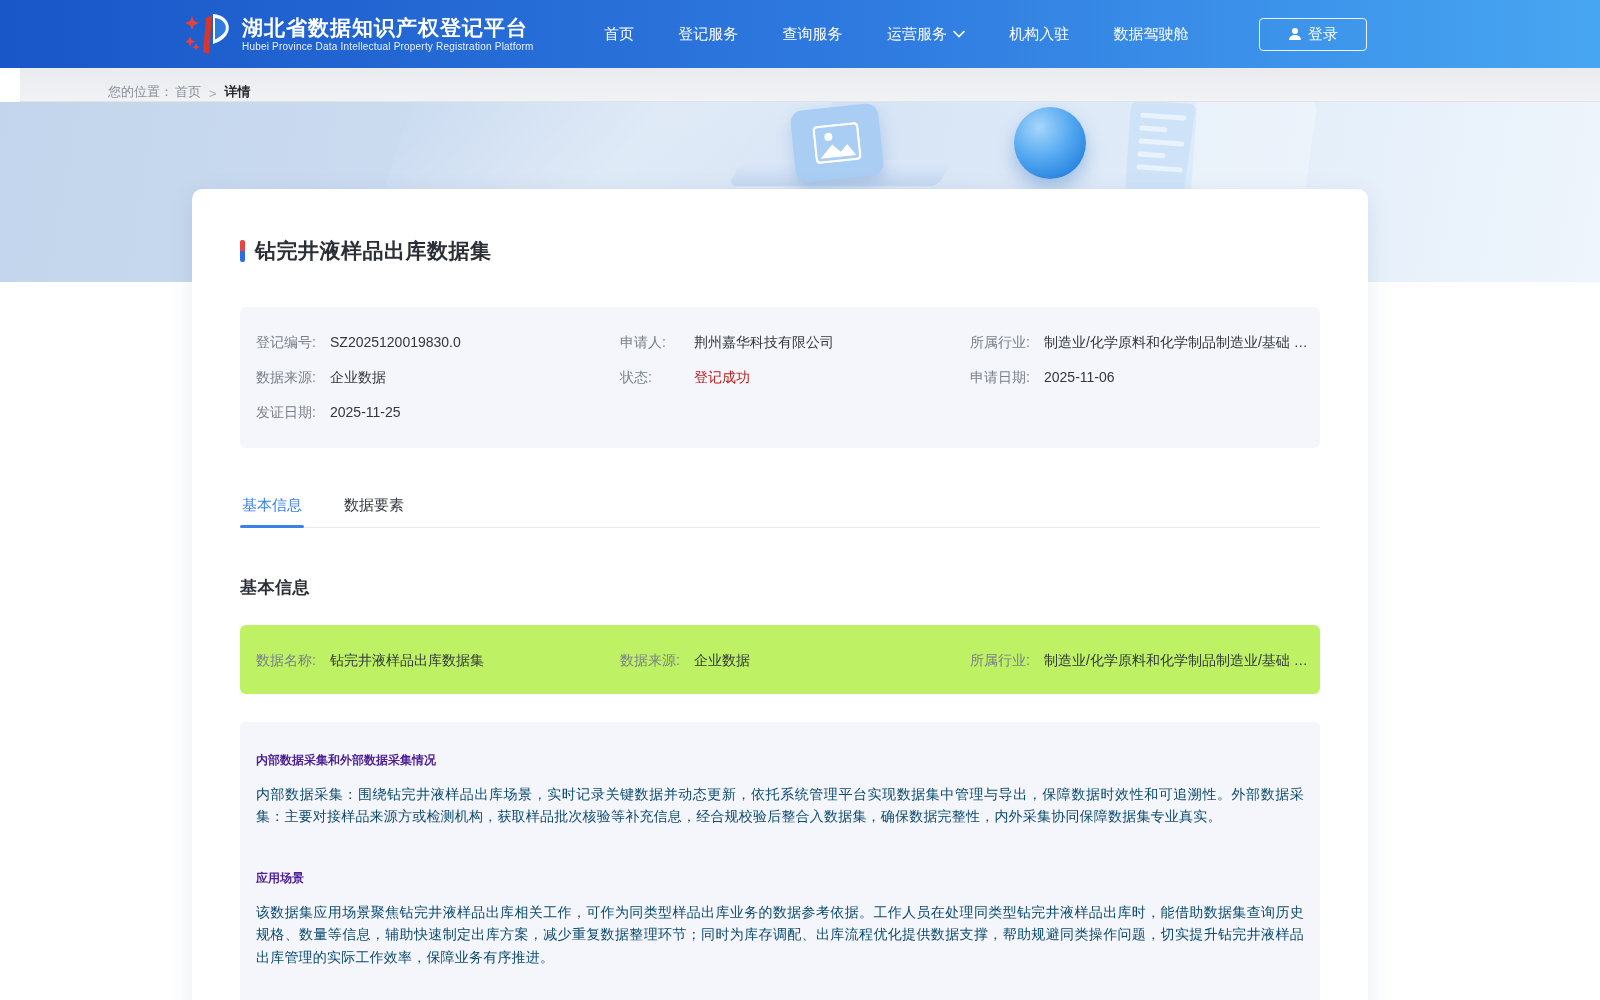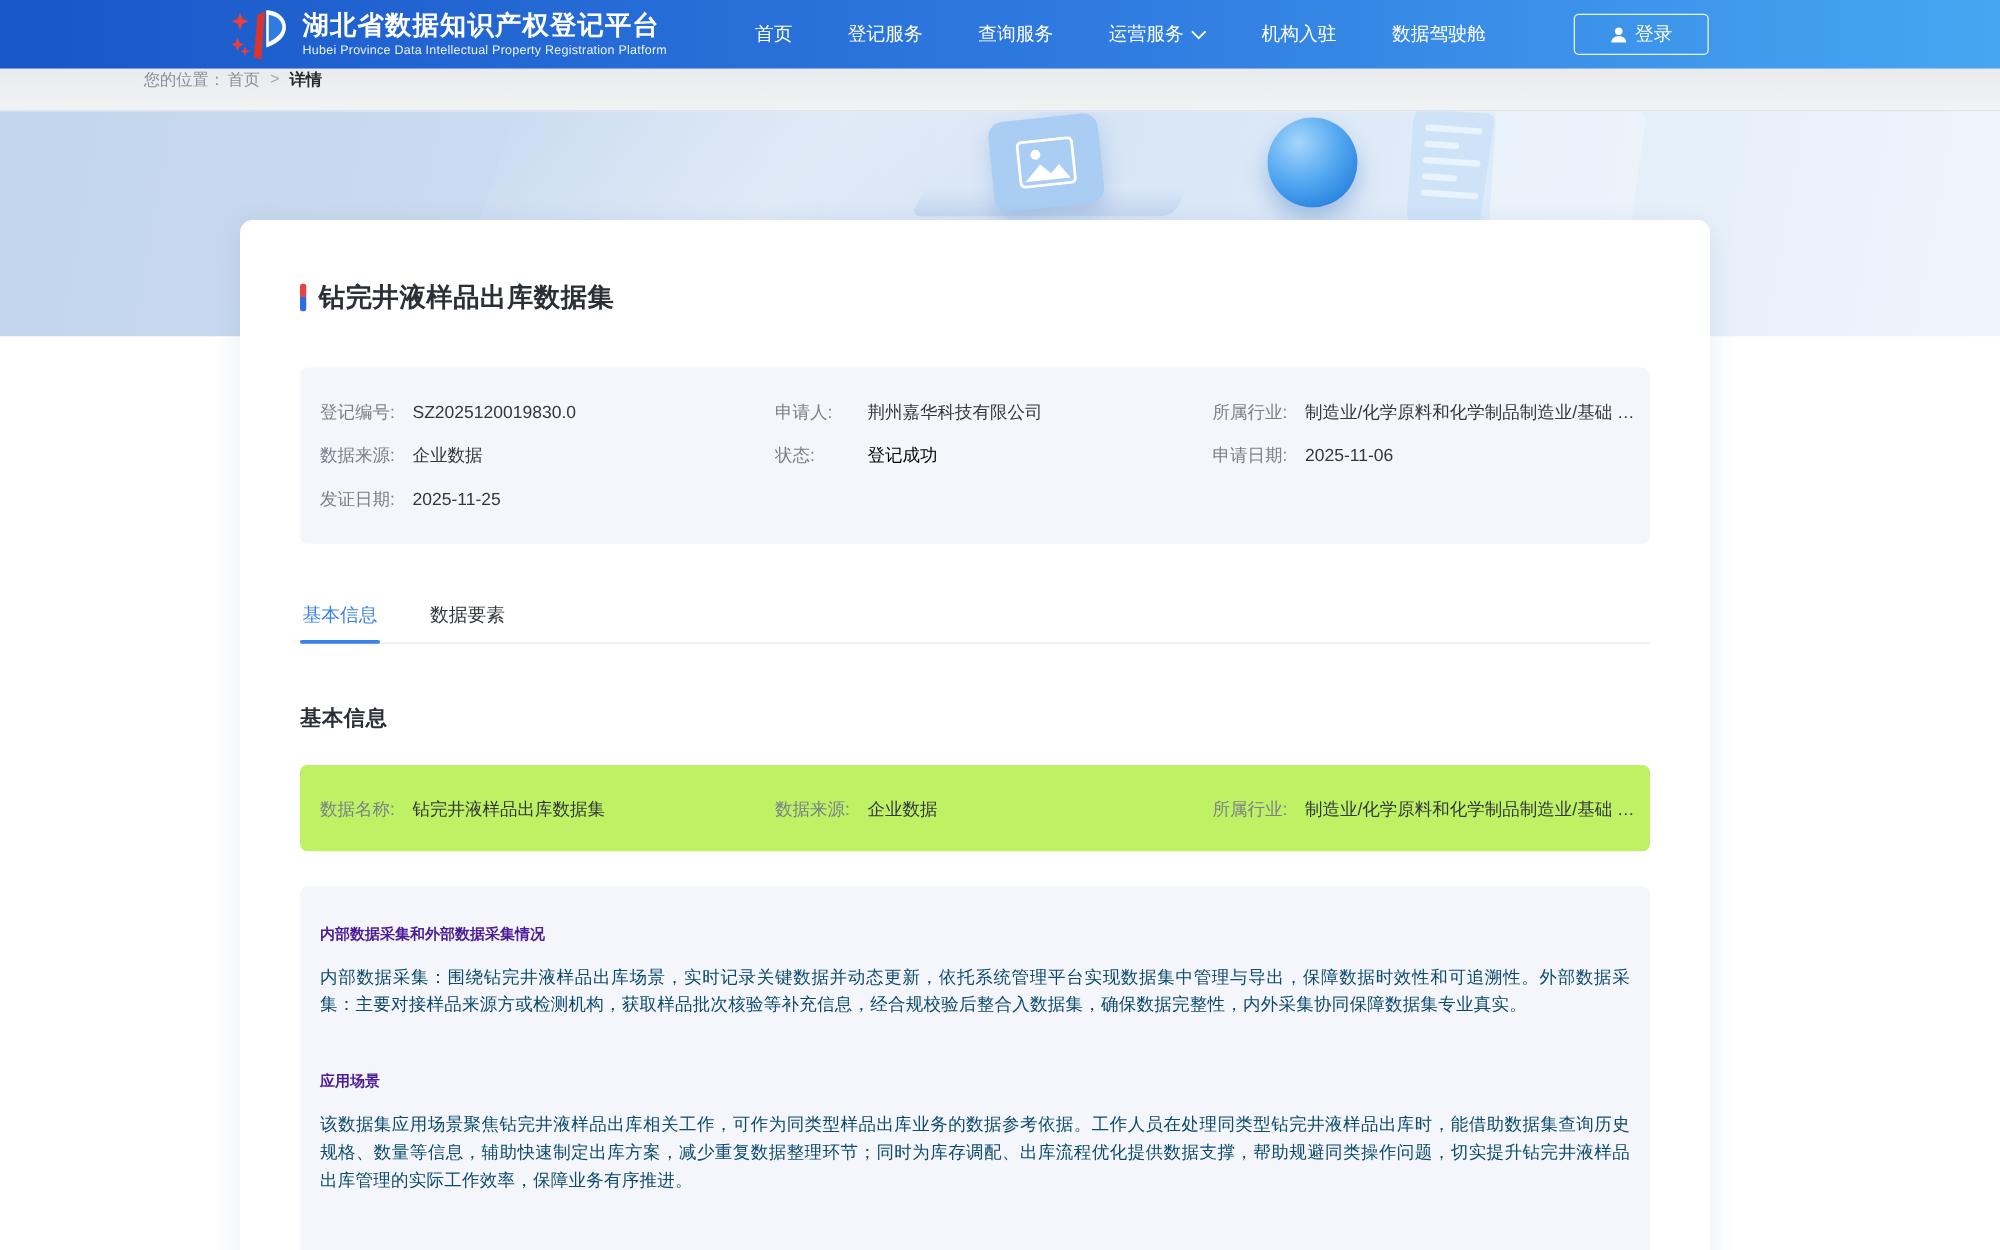--- a/index.html
+++ b/index.html
@@ -1,36 +1,36 @@
 <!DOCTYPE html>
 <html><head>
 <meta charset="utf-8">
 <style>
   * { margin:0; padding:0; box-sizing:border-box; }
   html,body { width:1600px; height:1000px; overflow:hidden; background:#ffffff;
     font-family:"Liberation Sans","DejaVu Sans",sans-serif; }
 
   
-  .navbar { position:relative; height:55px; display:flex; align-items:center;
+  .navbar { position:relative; height:68px; display:flex; align-items:center;
     background:linear-gradient(90deg,#1956c8 0%,#2f7be0 55%,#47a6f2 100%);
     padding:0 233px 0 186px; z-index:5; }
   .logo { display:flex; align-items:center; gap:10px; flex:0 0 auto; }
   .logo-text-cn { color:#fff; font-size:21px; font-weight:bold; letter-spacing:1px; line-height:1.1; }
   .logo-text-en { color:#e8f1fc; font-size:10px; letter-spacing:.2px; margin-top:2px; }
   .nav-menu { display:flex; align-items:center; flex:1 1 auto; justify-content:space-evenly; margin:0 30px; }
   .nav-item { color:#fff; font-size:15px; cursor:pointer; display:flex; align-items:center; gap:6px;
     padding:6px 4px; white-space:nowrap; }
   .login-btn { flex:0 0 auto; display:flex; align-items:center; gap:6px; color:#fff; font-size:15px;
     border:1px solid rgba(255,255,255,.9); border-radius:4px; padding:6px 28px; cursor:pointer;
     background:transparent; }
 
   
   .breadcrumb-bar { height:34px; background:linear-gradient(180deg,#e9ebee, #f0f2f4);
-    border-bottom:1px solid #e0e3e7; display:flex; align-items:flex-start; padding-left:115px;
-    font-size:13px; color:#8a8f99; position:relative; z-index:5;}
+    border-bottom:1px solid #e0e3e7; display:flex; align-items:flex-end; padding-left:88px;
+    font-size:13px; color:#8a8f99; position:relative; z-index:5;margin-left:20px;}
   .breadcrumb-bar .crumb-home { color:#8a8f99; cursor:pointer; margin-left:2px; }
   .breadcrumb-bar .crumb-sep { margin:0 8px; color:#a6abb5; }
   .breadcrumb-bar .crumb-current { color:#26292e; font-weight:bold; }
 
   
   .page-stage { position:relative; width:1424px; height:911px; }
   .hero { position:absolute; top:0; left:0; width:1600px; height:180px; overflow:hidden;
     background:linear-gradient(100deg,#c3d5ec 0%,#cfdff3 40%,#e2edf9 75%,#eef5fc 100%); }
   .hero .streak { position:absolute; top:-30px; left:380px; width:420px; height:260px;
     background:linear-gradient(120deg,rgba(255,255,255,0) 0%,rgba(255,255,255,.35) 50%,rgba(255,255,255,0) 100%);
@@ -59,21 +59,21 @@
   .card-title-row { display:flex; align-items:center; gap:10px; padding-top:48px; }
   .title-marker { width:5px; height:22px; border-radius:2px;
     background:linear-gradient(180deg,var(--mk-red) 0 50%, var(--mk-blue) 50% 100%); }
   .card-title { font-size:21px; font-weight:bold; color:#2b2f36; letter-spacing:.5px; }
 
   .summary-panel { margin-top:42px; background:#f4f6fb; border-radius:6px;
     display:grid; grid-template-columns:364px 350px 1fr; padding:26px 16px 10px 16px; }
   .kv { display:flex; margin-bottom:17px; font-size:14px; line-height:18px; }
   .kv .k { color:#7a8089; min-width:74px; flex:0 0 auto; }
   .kv .v { color:#33373d; }
-  .kv .v.status { color:#000000; cursor:pointer; }
+  .kv .v.status { color:#b91c1c; cursor:pointer; }
   .kv .v.clip { white-space:nowrap; overflow:hidden; max-width:330px; }
 
   .tabs { margin-top:40px; display:flex; gap:38px; border-bottom:1px solid #e8eaee; }
   .tab { font-size:15px; padding:8px 2px 12px 2px; cursor:pointer; color:#33373d; position:relative; }
   .tab.active { color:#3b82e6; }
   .tab.active::after { content:""; position:absolute; left:0; right:0; bottom:-1px; height:3px;
     background:#3b82e6; border-radius:2px; }
 
   .section-heading { margin-top:48px; font-size:17px; color:#2b2f36; letter-spacing:.5px; }
 

